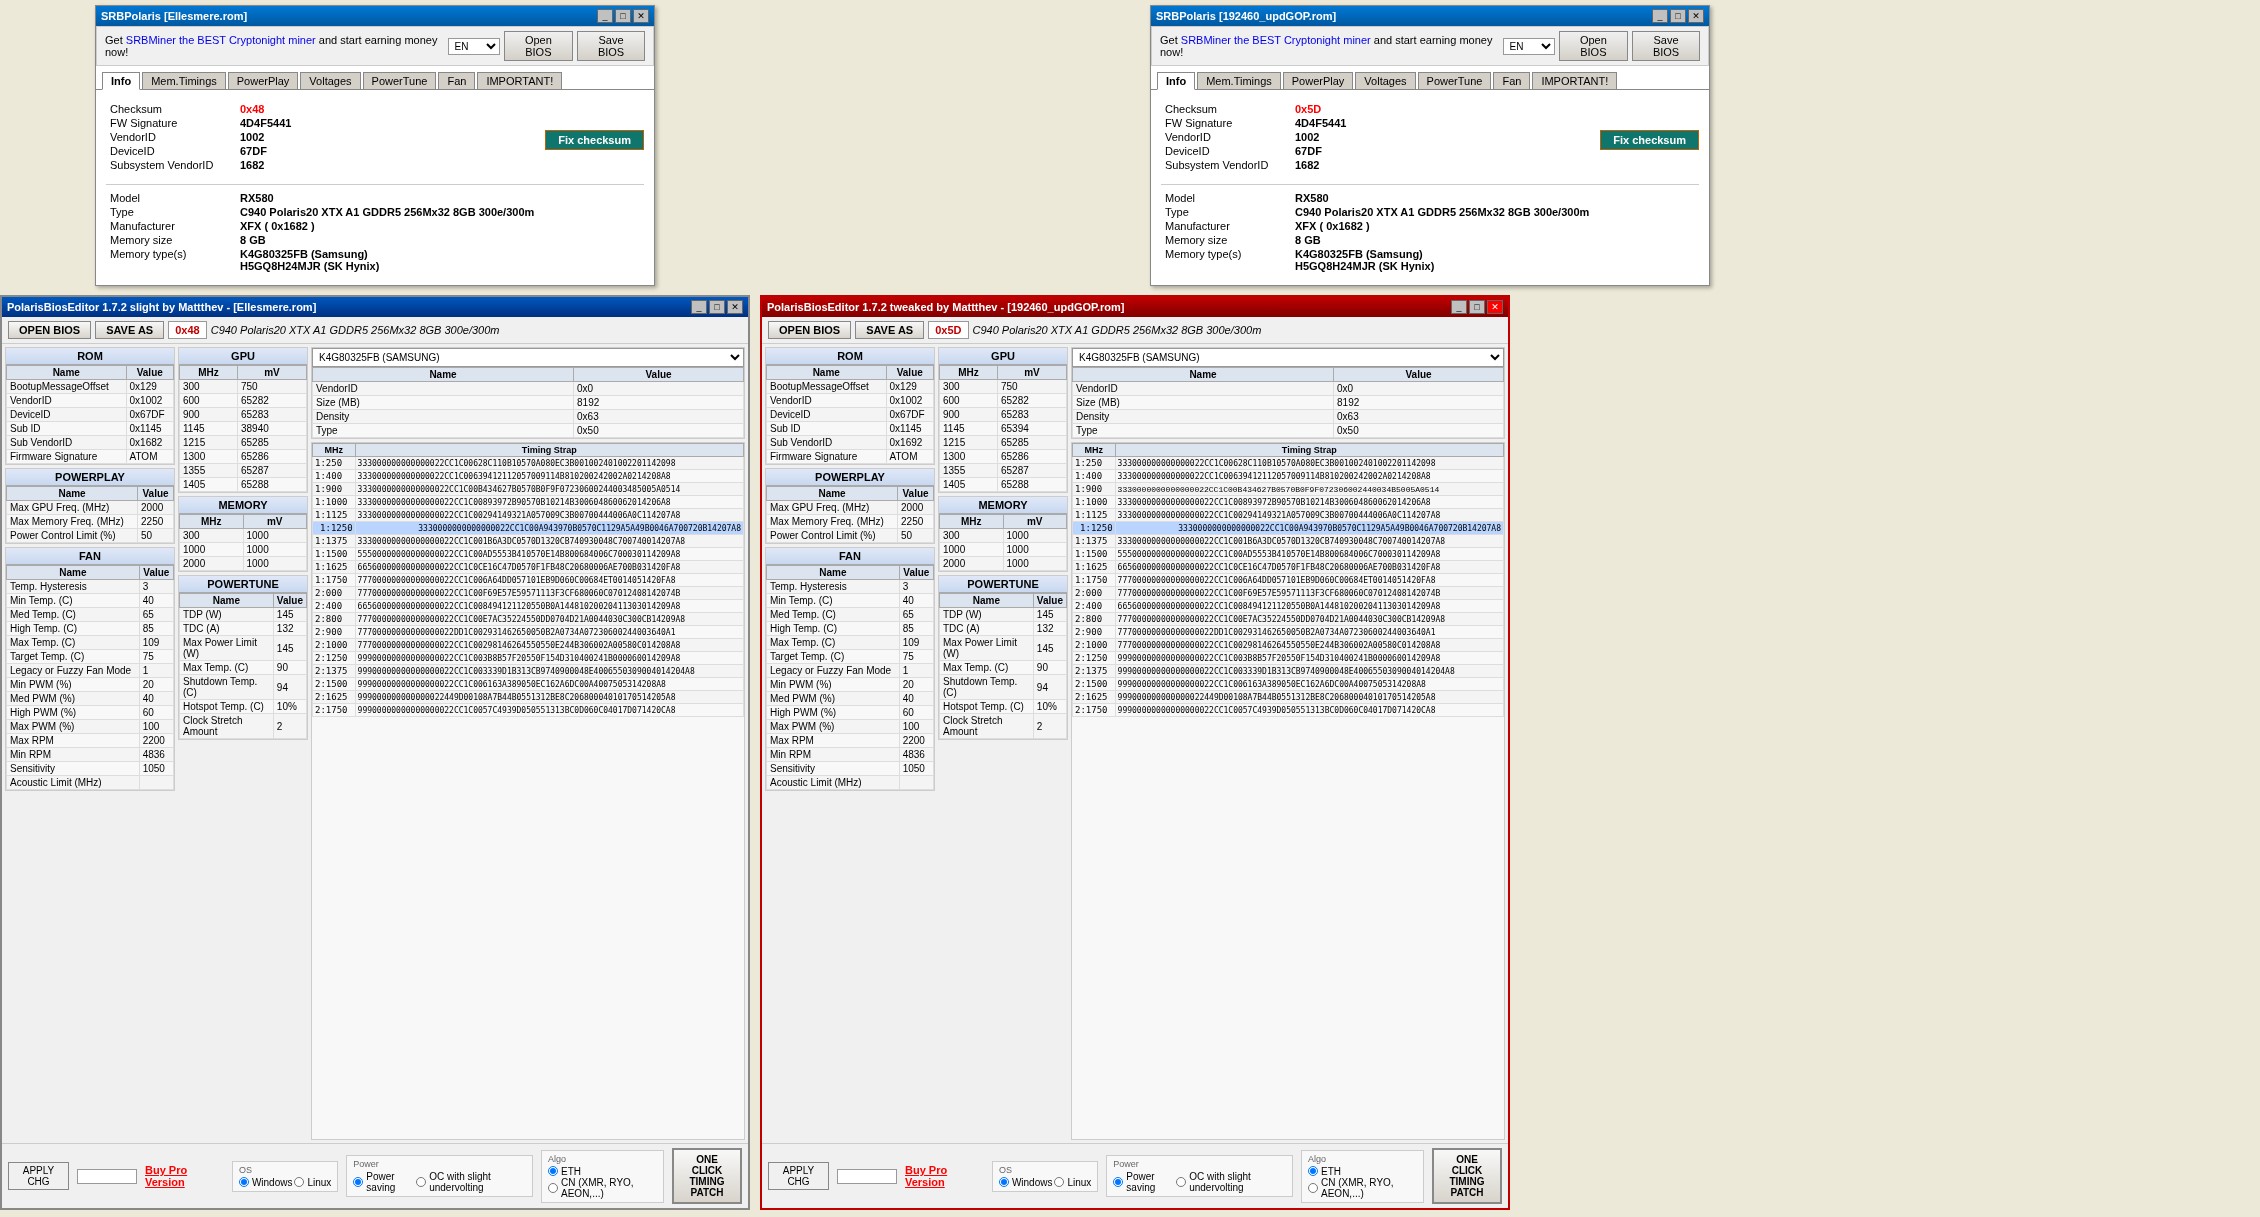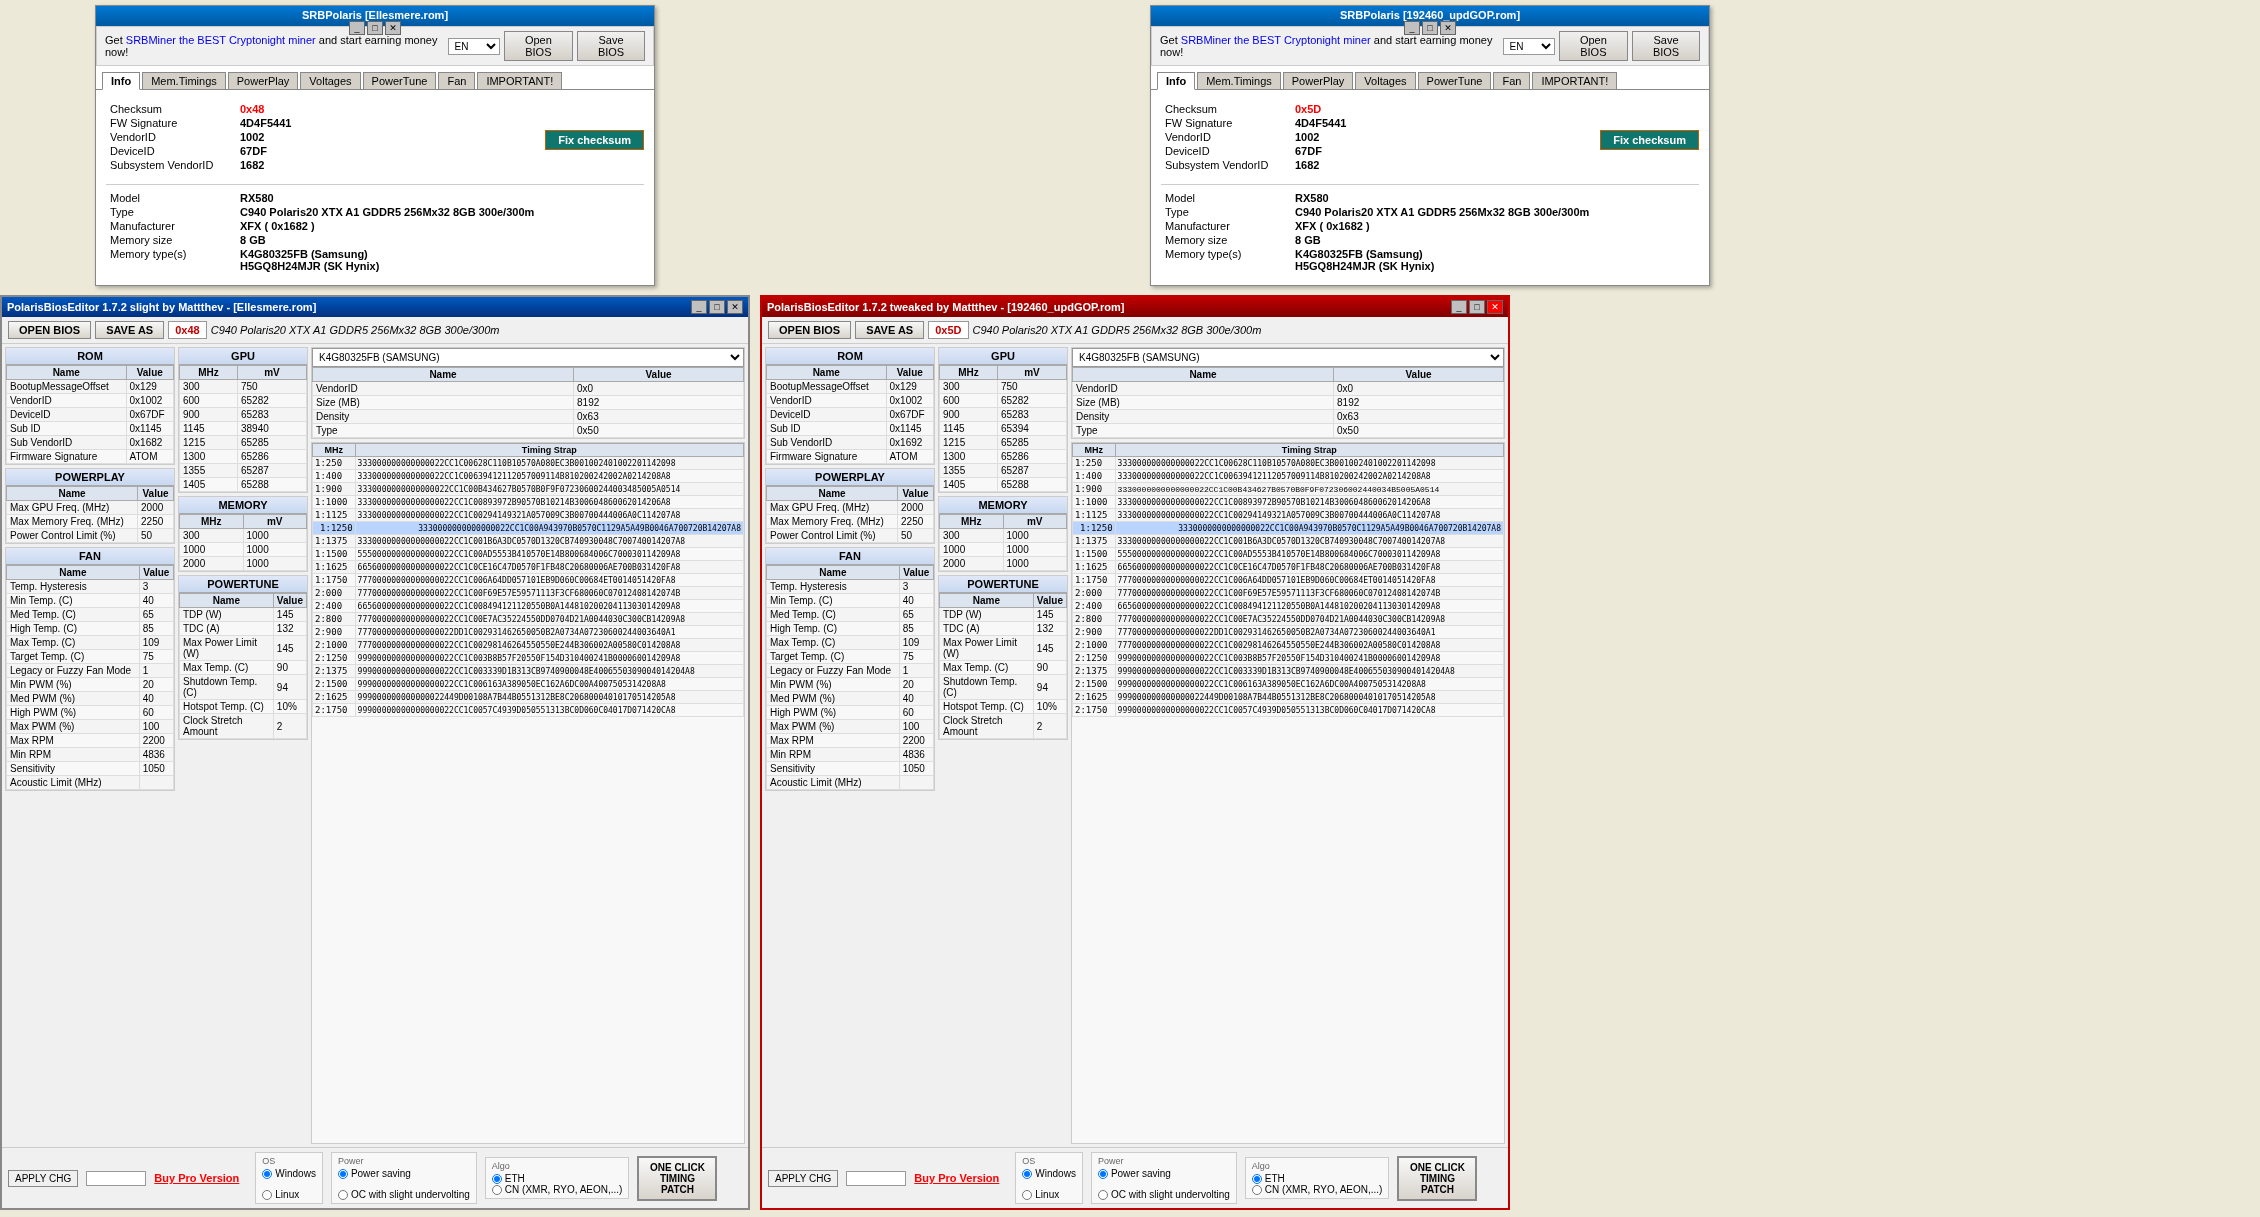--- a/index.html
+++ b/index.html
@@ -25,21 +25,20 @@
     .win-titlebar {
       background: linear-gradient(to bottom, #0078d4 0%, #0058a0 100%);
       color: white;
       font-size: 11px;
       font-weight: bold;
       padding: 3px 5px;
       display: flex;
       align-items: center;
       justify-content: space-between;
       height: 20px;
-      flex-direction: column;
     }
 
     .win-titlebar-buttons {
       display: flex;
       gap: 2px;
     }
     .win-btn {
       width: 16px;
       height: 14px;
       border: 1px solid #666;
@@ -282,21 +281,21 @@
     }
 
     .buy-pro {
       color: red;
       font-weight: bold;
       font-size: 11px;
       text-decoration: underline;
       cursor: pointer;
     }
 
-    .radio-group { display: flex; flex-direction: column; gap: 10px; font-size: 10px; }
+    .radio-group { display: flex; gap: 2px; font-size: 10px; }
     .radio-item { display: flex; align-items: center; gap: 3px; }
     .radio-input { width: 10px; height: 10px; }
 
     .algo-group { display: flex; flex-direction: column; gap: 0; font-size: 10px; }
 
     .one-click-btn {
       background: linear-gradient(to bottom, #f8f8f8, #d8d4cc);
       border: 2px solid #888;
       padding: 4px 8px;
       font-size: 10px;

